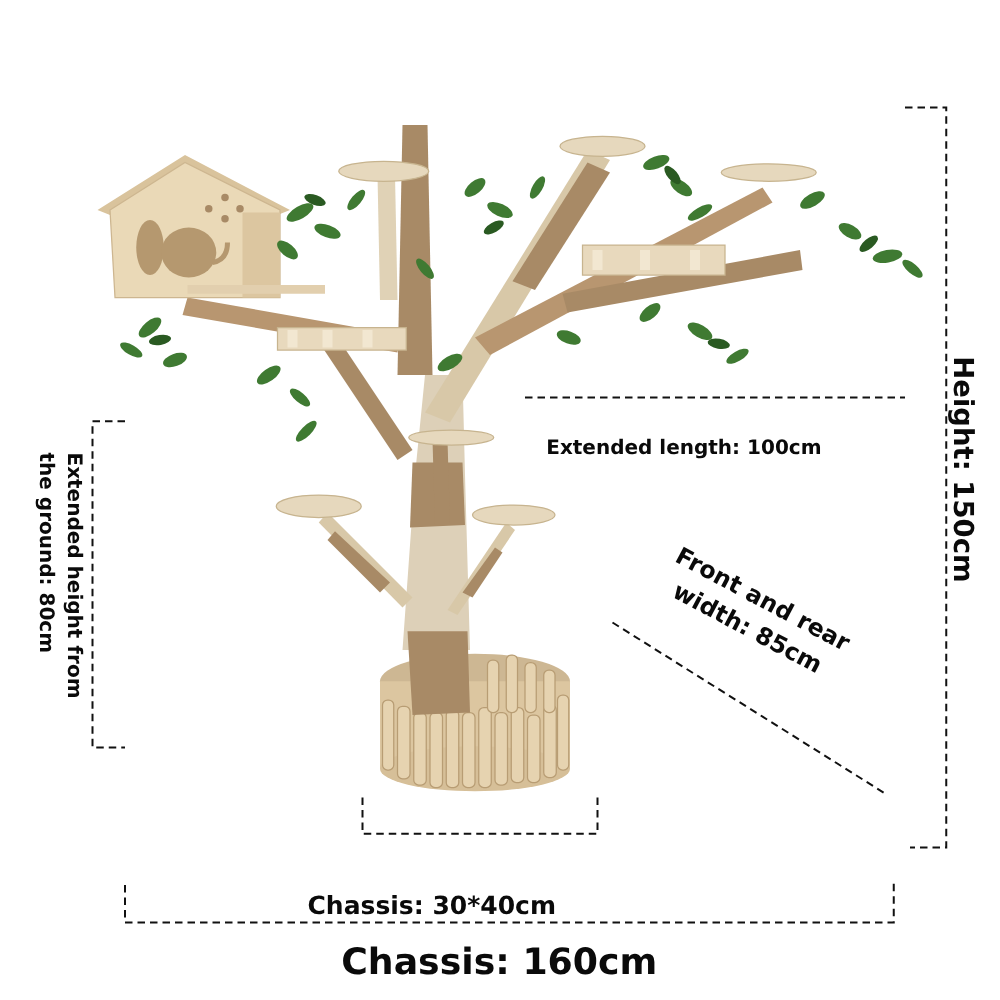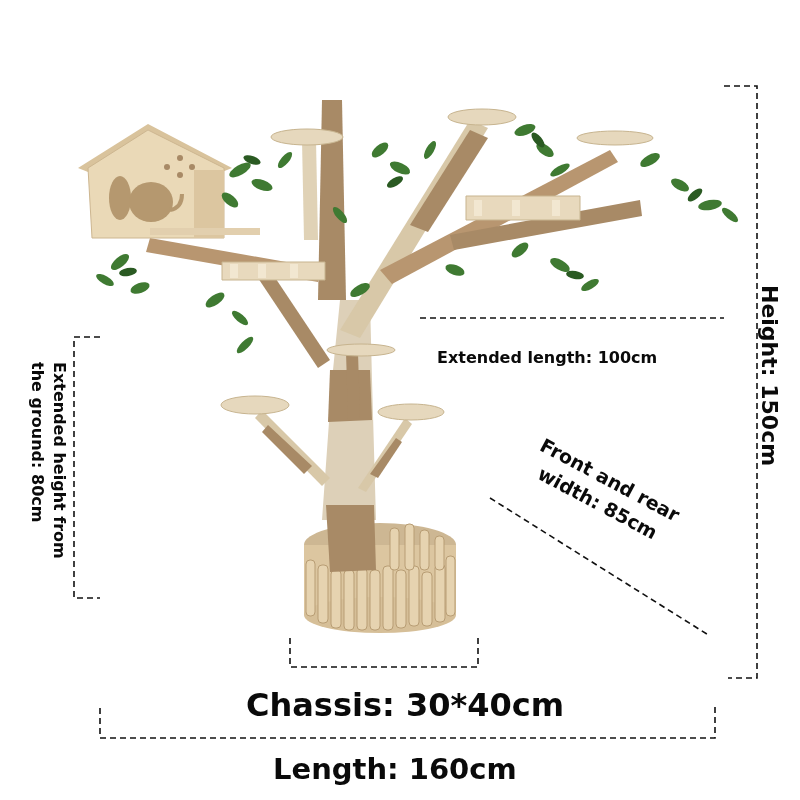--- a/index.html
+++ b/index.html
@@ -5,21 +5,21 @@
   html, body { margin:0; padding:0; background:#ffffff; }
   body { width:800px; height:800px; position:relative; overflow:hidden;
          font-family:"DejaVu Sans", "Liberation Sans", sans-serif; color:#000; }
   .lbl { position:absolute; font-weight:bold; white-space:nowrap; color:#0a0a0a; }
   #art { position:absolute; left:0; top:0; width:800px; height:800px; }
   .dash { stroke:#111; stroke-width:1.6; stroke-dasharray:6 4; fill:none; }
   .lbl-ext-len { left:437px; top:348px; font-size:16px; }
   .lbl-height { left:752px; top:285px; font-size:22px; transform-origin:0 0; transform:rotate(90deg) translateY(-30px); }
   .lbl-ext-h { left:40px; top:362px; font-size:16px; line-height:22px; transform-origin:0 0; transform:rotate(90deg) translateY(-30px); text-align:left; }
   .lbl-width { left:548px; top:432px; font-size:19px; line-height:26px; transform-origin:0 0; transform:rotate(28deg); text-align:center; }
-  .lbl-chassis { left:246px; top:686px; font-size:32px; }
+  .lbl-chassis { left:246px; top:712px; font-size:20px; }
   .lbl-length { left:273px; top:752px; font-size:29px; }
 </style>
 </head>
 <body>
 
 <svg id="art" viewBox="0 0 800 800" xmlns="http://www.w3.org/2000/svg">
 
   <g>
     <polyline class="dash" points="724,86 757,86 757,678 728,678"></polyline>
     <line class="dash" x1="420" y1="318" x2="724" y2="318"></line>
@@ -164,13 +164,13 @@
   <div>the ground: 80cm</div>
 </div>
 
 <div class="lbl lbl-width">
   <div>Front and rear</div>
   <div>width: 85cm</div>
 </div>
 
 <div class="lbl lbl-chassis">Chassis: 30*40cm</div>
 
-<div class="lbl lbl-length">Length: 160cm</div>
+<div class="lbl lbl-length">Chassis: 160cm</div>
 
 </body></html>

